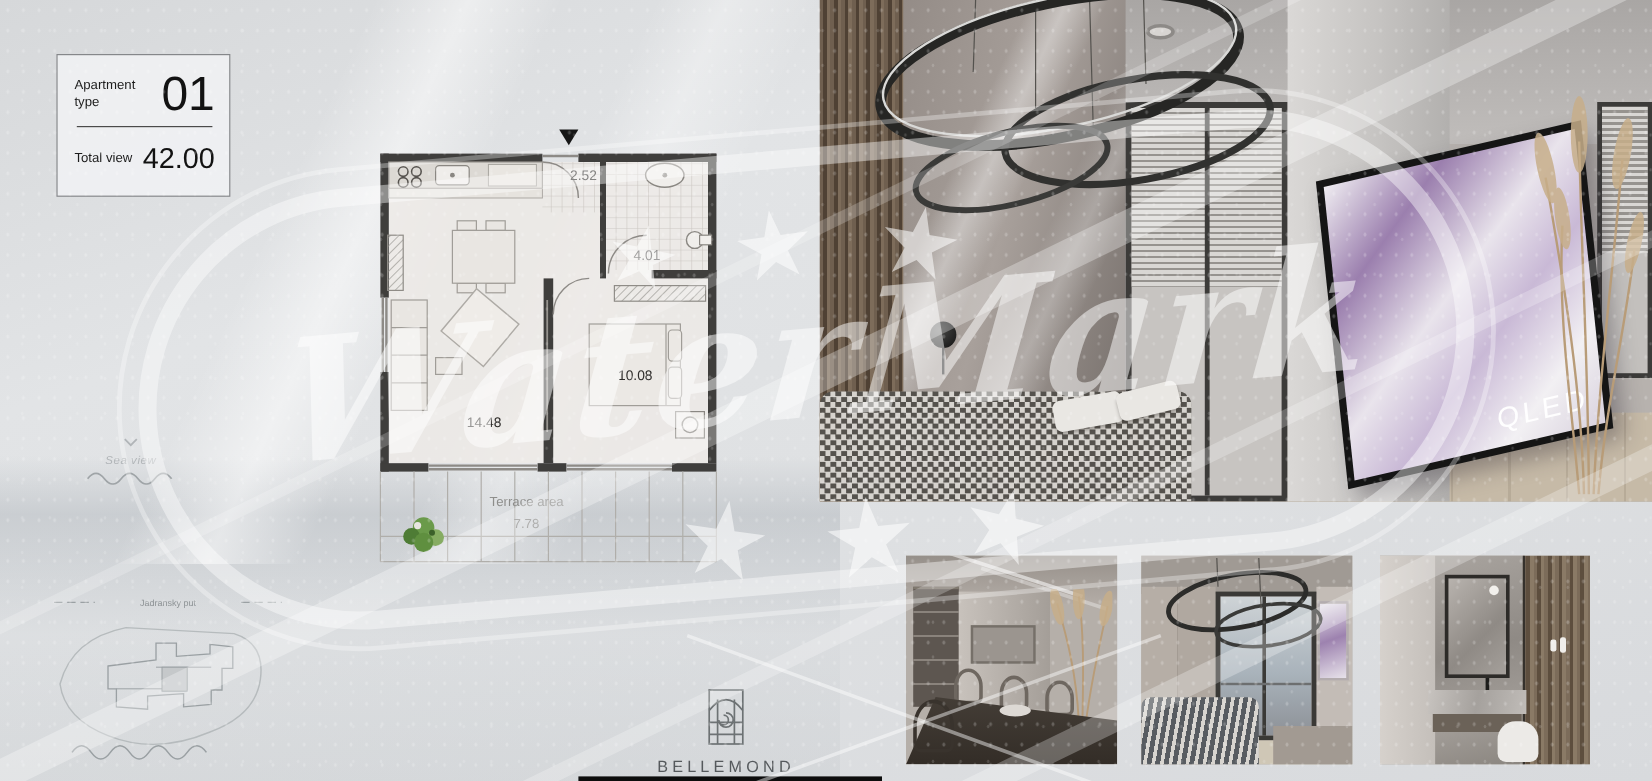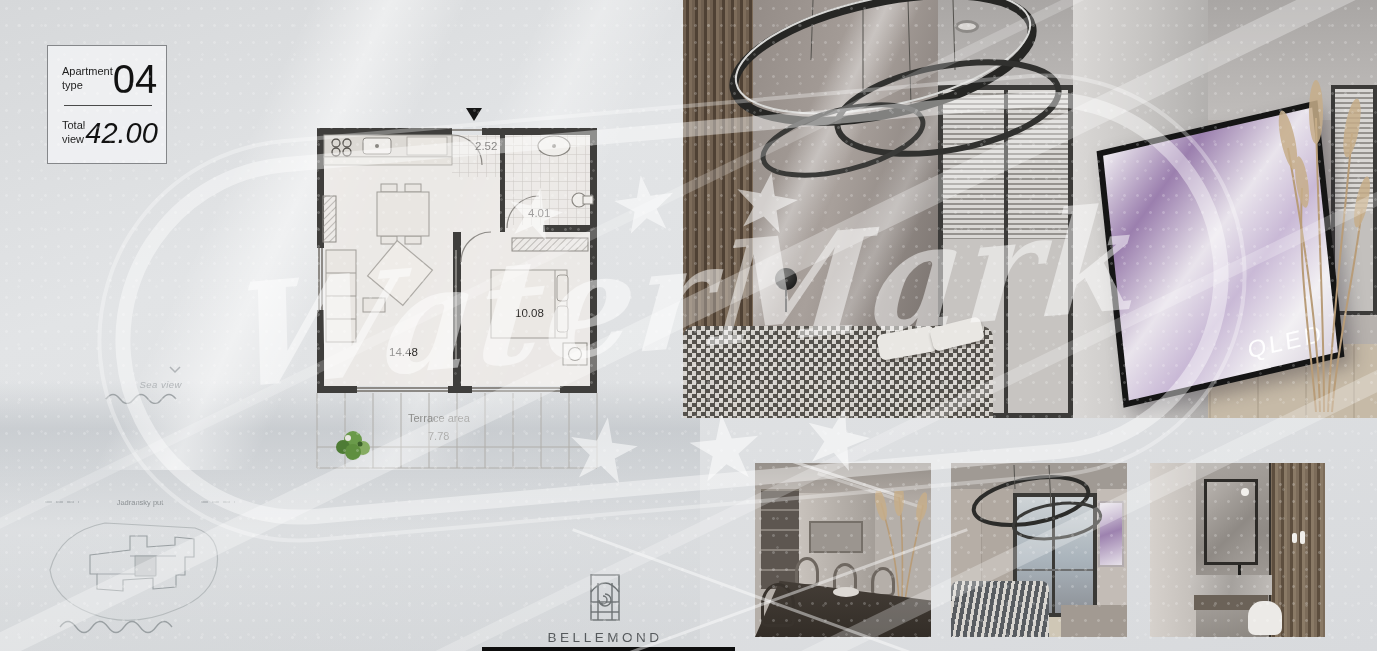--- a/index.html
+++ b/index.html
@@ -9,36 +9,36 @@
         font-family:"Liberation Sans",sans-serif;}
   .abs{position:absolute;}
 
   
   .bg-sea{left:0;top:380px;width:700px;height:271px;
           background:linear-gradient(180deg,rgba(176,182,188,0) 0%,rgba(174,180,186,.45) 18%,rgba(208,212,215,.2) 55%,rgba(199,203,206,.35) 100%);}
   .bg-shine{left:-40px;top:0;width:760px;height:470px;
           background:linear-gradient(115deg,transparent 36%,rgba(255,255,255,.5) 44%,transparent 52%,transparent 60%,rgba(255,255,255,.35) 66%,transparent 74%);}
 
   
-  .info-card{left:47px;top:45px;width:120px;height:119px;border:1px solid #85878a;
+  .info-card{left:47px;top:45px;width:145px;height:119px;border:1px solid #85878a;
              background:rgba(241,242,244,.85);padding:10px 12px 8px 14px;}
   .info-row{display:flex;align-items:center;justify-content:space-between;height:46px;}
   .info-label{font-size:11px;line-height:1.25;color:#1c1c1c;width:62px;}
   .info-value-big{font-size:40px;color:#121212;letter-spacing:0;}
-  .info-value-mid{font-size:29px;color:#121212;font-style:italic;}
+  .info-value-mid{font-size:24px;color:#121212;}
   .info-divider{height:1px;background:#4a4a4a;margin:3px 2px 4px 2px;}
 
   
   .plan{left:315px;top:100px;}
   .plan text{font-family:"Liberation Sans",sans-serif;fill:#2e2c2a;}
   .plan .roomnum{font-size:11.5px;}
   .plan .terrtxt{fill:#8d8d8b;font-size:11px;}
 
   
-  .seaview{left:92px;top:360px;width:90px;text-align:right;color:#b1b5b8;font-style:italic;}
+  .seaview{left:64px;top:360px;width:90px;text-align:center;color:#b1b5b8;font-style:italic;}
   .seaview .txt{font-size:9.5px;letter-spacing:.5px;margin-top:1px;}
 
   
   .siteplan{left:35px;top:490px;}
 
   
   .logo{left:535px;top:570px;width:140px;text-align:center;color:#5d6164;}
   .logo-name{font-size:13.5px;letter-spacing:3.5px;margin-top:2px;color:#55595c;}
   .logo-sub{font-size:5.8px;letter-spacing:1.6px;color:#8d9194;margin-top:2px;}
   .footer-bar{left:482px;top:647px;width:253px;height:4px;background:#0d0d0d;}
@@ -143,21 +143,21 @@
 <body>
 
 <div class="page">
 
   <div class="abs bg-sea"></div>
   <div class="abs bg-shine"></div>
 
   <div class="abs info-card">
     <div class="info-row">
       <div class="info-label">Apartment type</div>
-      <div class="info-value-big">04</div>
+      <div class="info-value-big">01</div>
     </div>
     <div class="info-divider"></div>
     <div class="info-row">
       <div class="info-label">Total view</div>
       <div class="info-value-mid">42.00</div>
     </div>
   </div>
 
   <svg class="abs plan" width="290" height="375" viewBox="0 0 290 375">
     <defs>

